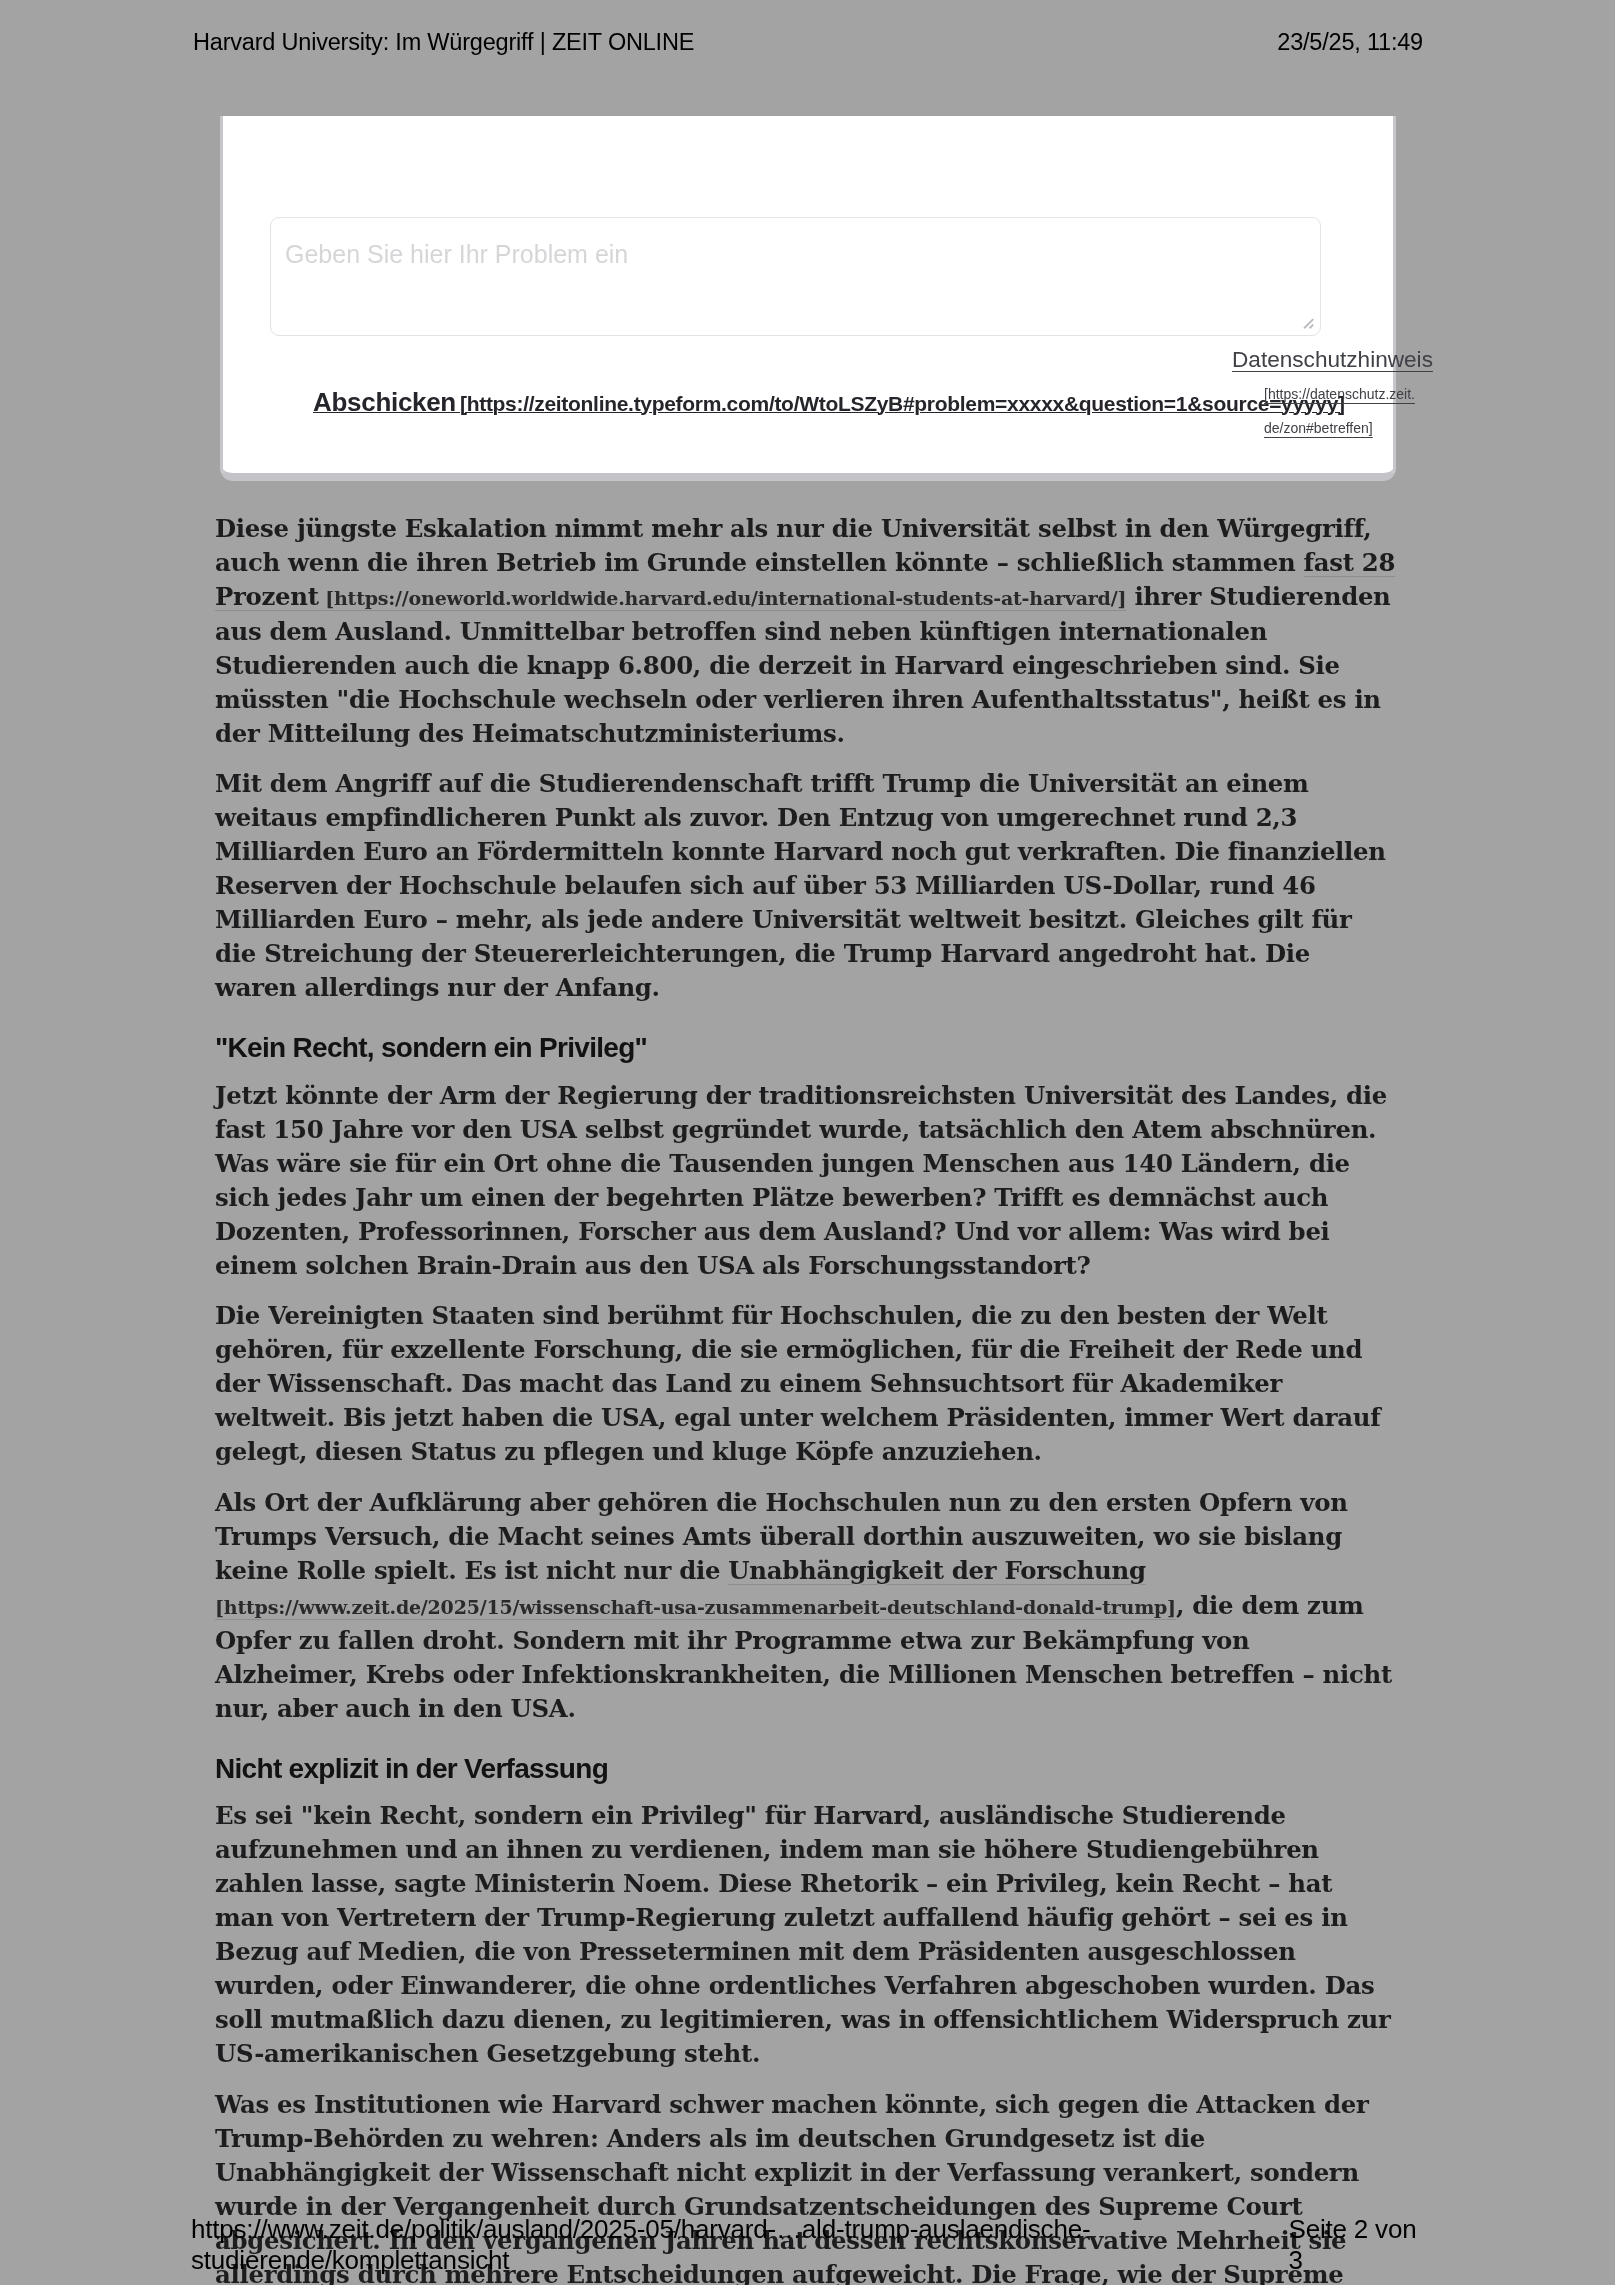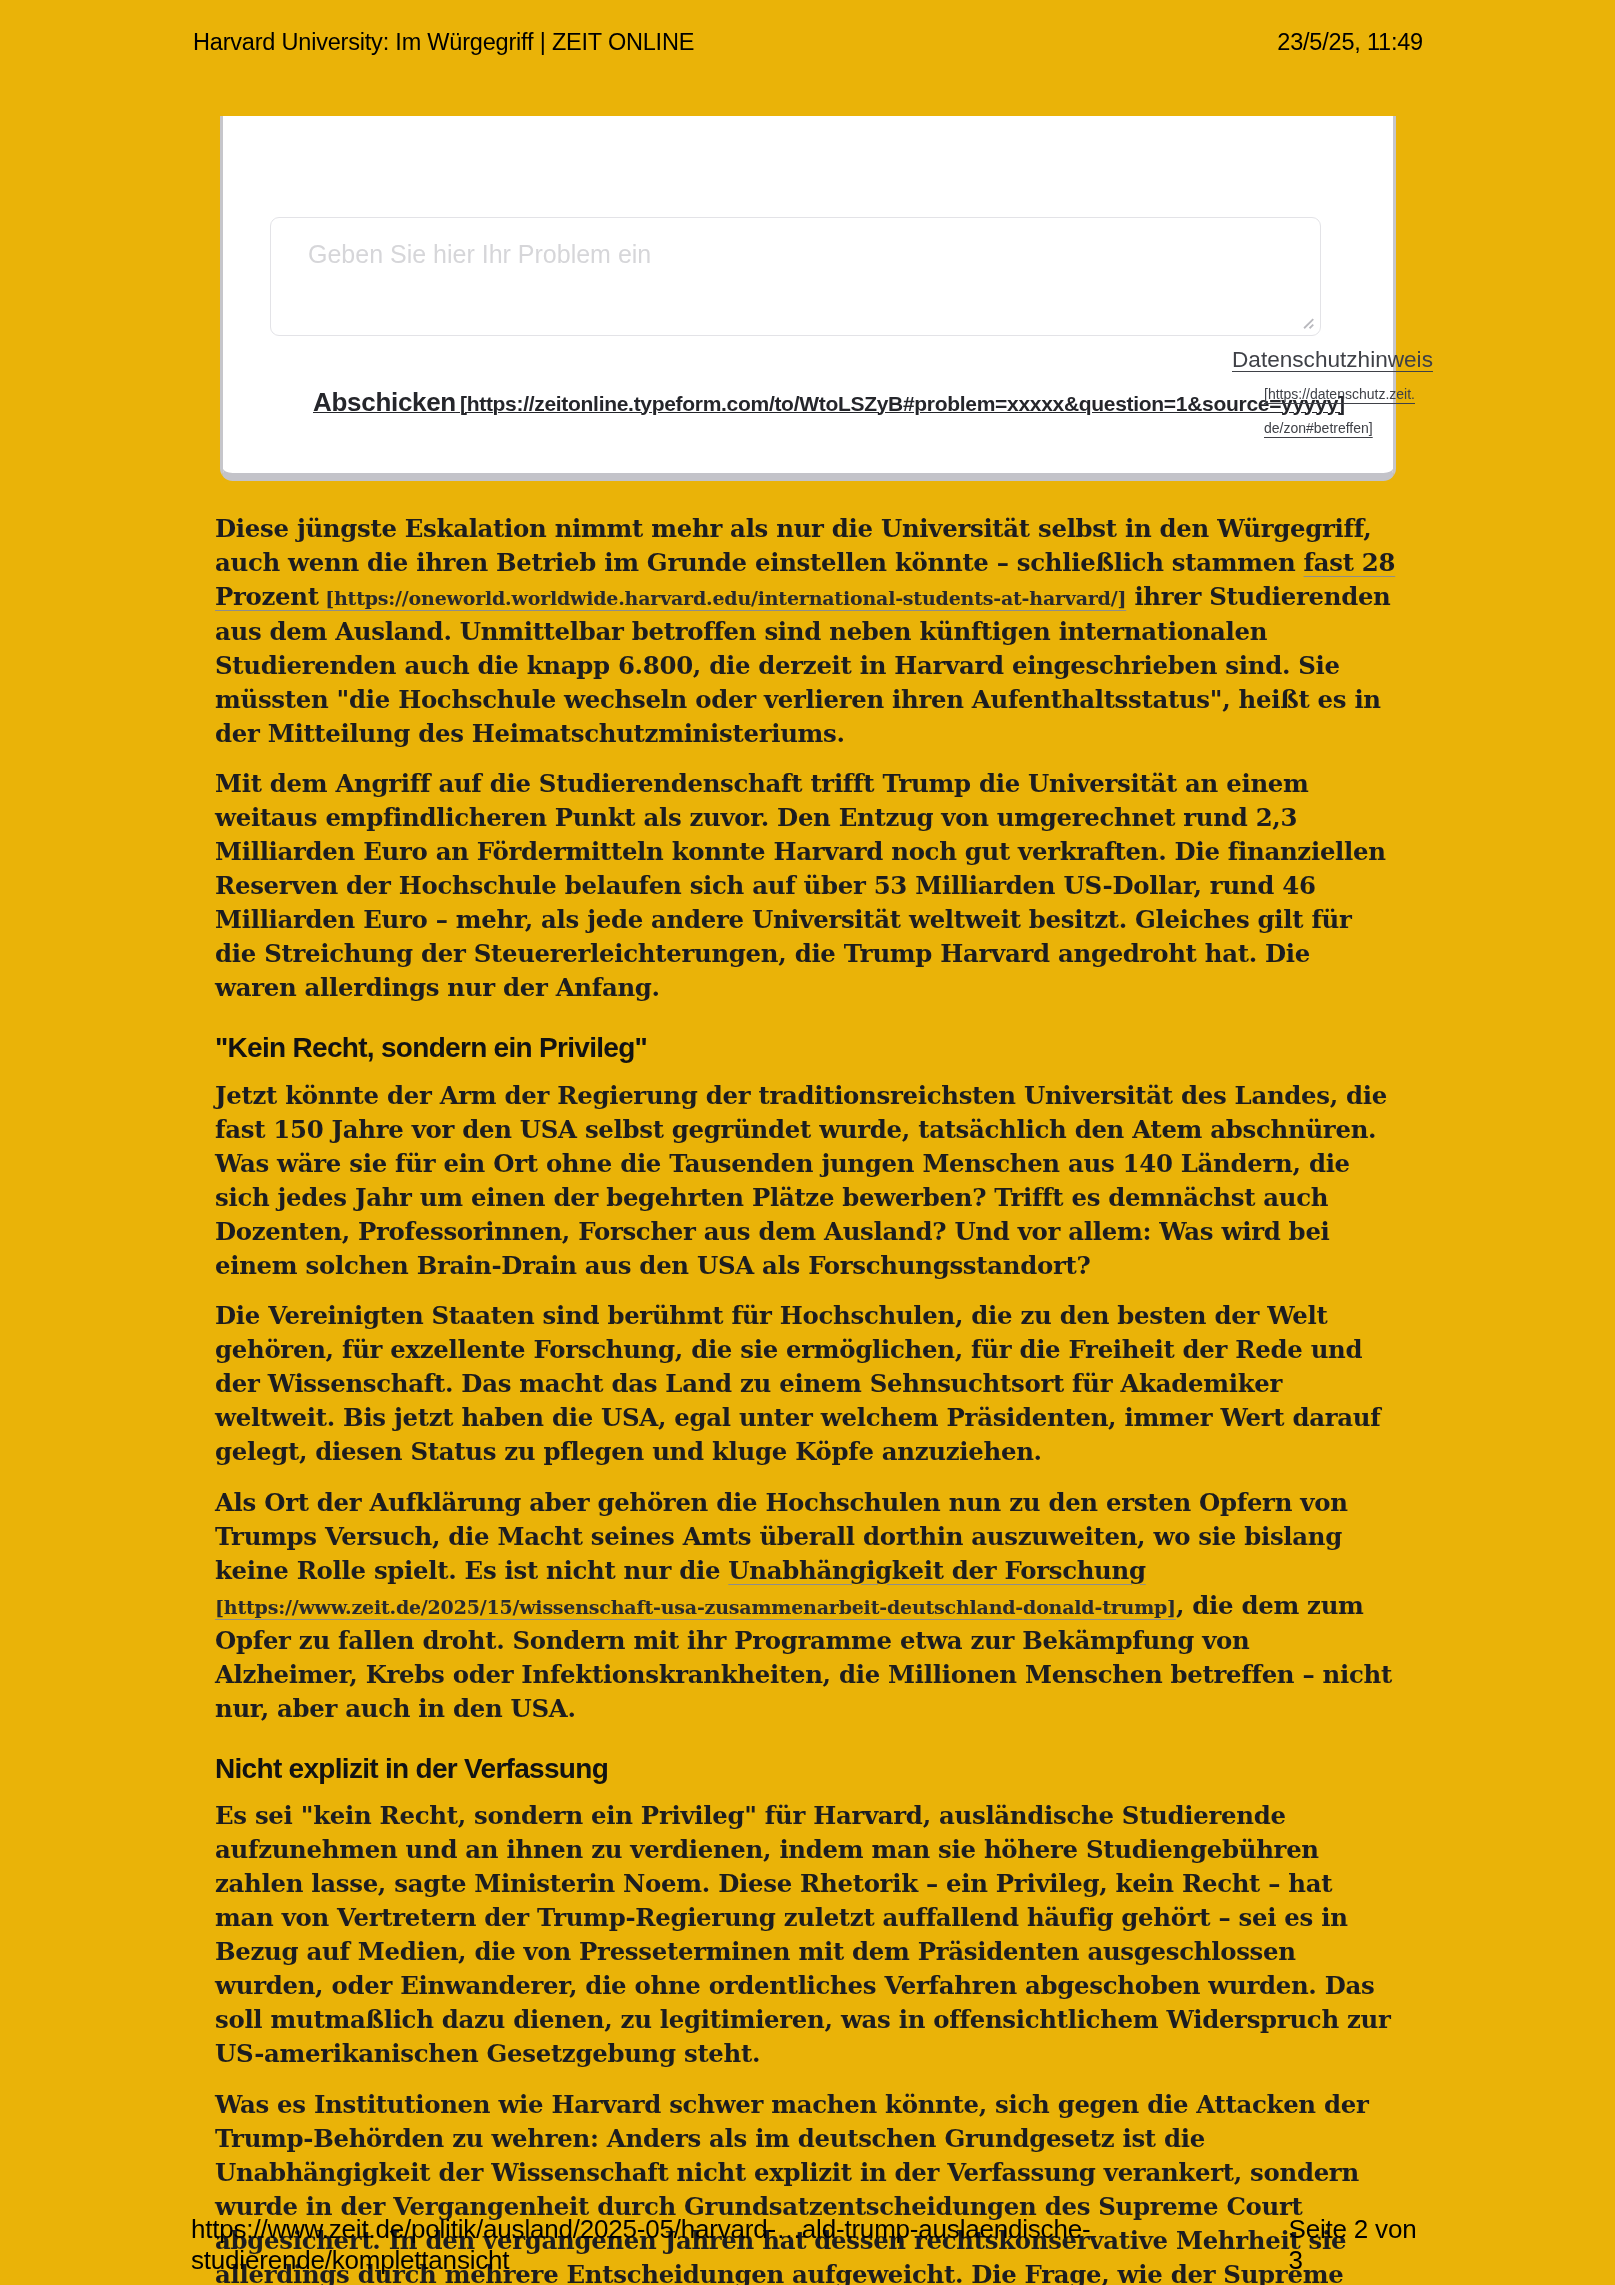--- a/index.html
+++ b/index.html
@@ -1,19 +1,19 @@
 <!DOCTYPE html>
 <html lang="de" style="font-size:14.5px"><head>
 <meta charset="utf-8">
 <style>
   html,body{margin:0;padding:0;background:#ffffff;}
   .page{
     position:relative;
     width:1616px;height:2285px;
-    background:#eab308;
+    background:#a3a3a3;
     font-family:"Liberation Sans",sans-serif;
     overflow:hidden;
   }
   
   .print-header{
     position:absolute;left:193px;right:193px;top:29px;
     display:flex;justify-content:space-between;align-items:baseline;
     font-size:23.5px;color:#000;letter-spacing:-0.2px;
   }
   .print-footer{
@@ -35,21 +35,21 @@
   .widget-intro{
     position:absolute;left:47px;top:5.4px;width:1067px;
     font-size:25px;line-height:36px;color:#55585f;letter-spacing:-0.2px;
   }
   .textarea-wrap{position:absolute;left:47px;top:101px;width:1051px;height:119px;}
   .widget-textarea{
     box-sizing:border-box;width:100%;height:100%;
     border:1.8px solid #e3e3e7;border-radius:9px;
     resize:none;outline:none;
     font-family:"Liberation Sans",sans-serif;
-    font-size:25px;color:#444;padding:22px 37px;
+    font-size:25px;color:#444;padding:22px 14px;
     background:#fff;
   }
   .widget-textarea::placeholder{color:#d6d6d9;opacity:1;}
   .resize-grip{position:absolute;right:5.4px;bottom:5.4px;}
   .widget-submit-row{
     position:absolute;left:90px;top:271px;width:932px;
     color:#25262b;white-space:nowrap;text-decoration:underline;
   }
   .submit-label{font-weight:bold;font-size:26px;letter-spacing:-0.3px;color:#25262b;text-decoration:none;}
   .submit-url{font-weight:bold;font-size:21px;letter-spacing:-0.3px;color:#25262b;text-decoration:none;}

